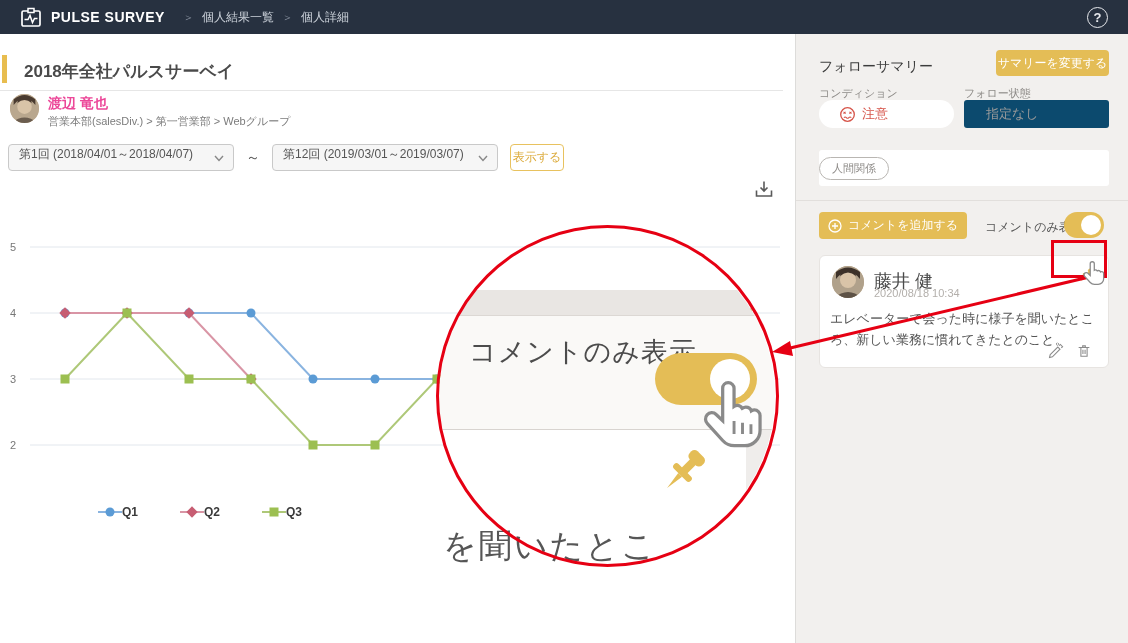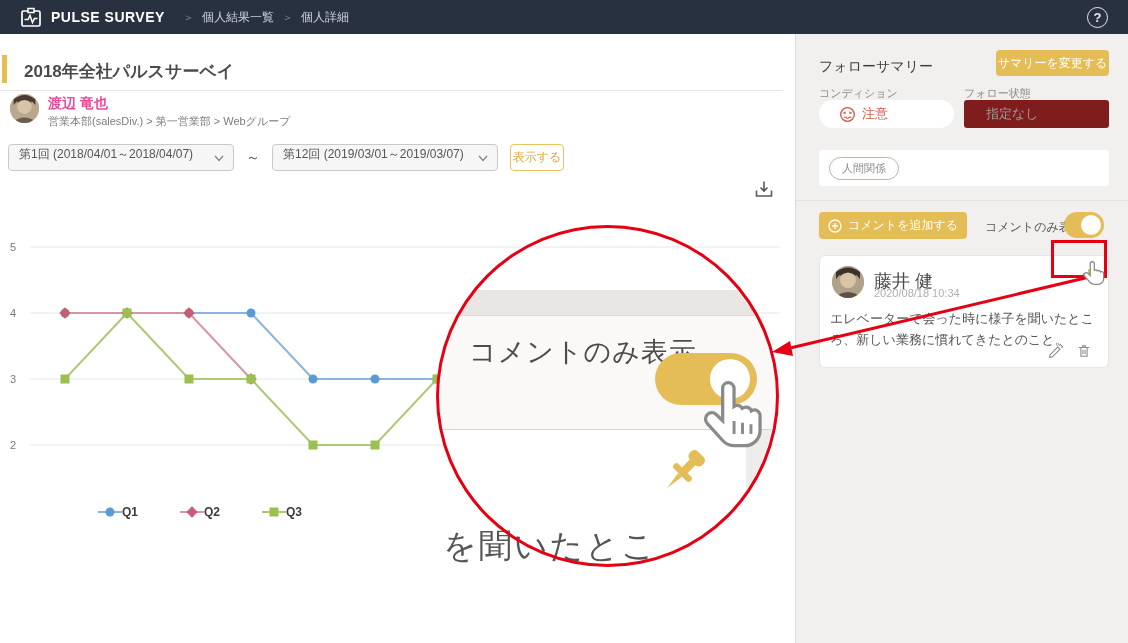--- a/index.html
+++ b/index.html
@@ -44,24 +44,24 @@
   
   .sidebar { position:absolute; left:795px; top:34px; width:333px; height:609px;
     background:#f2f0ee; border-left:1px solid #dddcda; }
   .sb-title { position:absolute; left:23px; top:24px; font-size:14px; color:#3c3c3c; }
   .change-btn { position:absolute; left:200px; top:16px; width:113px; height:26px; background:#e4bd56;
     border:none; border-radius:4px; color:#fff; font-size:12px; display:flex; align-items:center; justify-content:center; }
   .sb-label { position:absolute; font-size:11px; color:#8e8b88; }
   .cond-box { position:absolute; left:23px; top:66px; width:135px; height:28px; background:#fff;
     border-radius:14px; display:flex; align-items:center; gap:6px; padding-left:20px; }
   .cond-text { font-size:13px; color:#d65449; }
-  .status-box { position:absolute; left:168px; top:66px; width:145px; height:28px; background:#7f1d1d;
+  .status-box { position:absolute; left:168px; top:66px; width:145px; height:28px; background:#0c4a6e;
     border-radius:3px; display:flex; align-items:center; padding-left:22px; font-size:13px; color:#9a9a9a; }
   .tag-box { position:absolute; left:23px; top:116px; width:290px; height:36px; background:#fff;
-    border-radius:3px; display:flex; align-items:center; padding-left:10px; }
+    border-radius:3px; display:flex; align-items:center; }
   .tag-pill { border:1px solid #b9b6b2; border-radius:999px; padding:3px 12px; font-size:11px; color:#8e8b88; }
   .sb-seam { position:absolute; left:0; top:166px; width:333px; height:1px; background:#e2dfdc; }
 
   .add-btn { position:absolute; left:23px; top:178px; width:148px; height:27px; background:#e4bd56;
     border:none; border-radius:4px; color:#fff; font-size:12px; display:flex; align-items:center; justify-content:center; gap:6px; }
   .toggle-label { position:absolute; left:189px; top:185px; font-size:12px; color:#555; }
   .toggle { position:absolute; left:268px; top:178px; width:40px; height:26px; background:#e4bd56; border-radius:13px; }
   .toggle .knob { position:absolute; right:3px; top:3px; width:20px; height:20px; background:#fff; border-radius:50%; }
 
   .comment-card { position:absolute; left:23px; top:221px; width:290px; height:113px; background:#fff;

